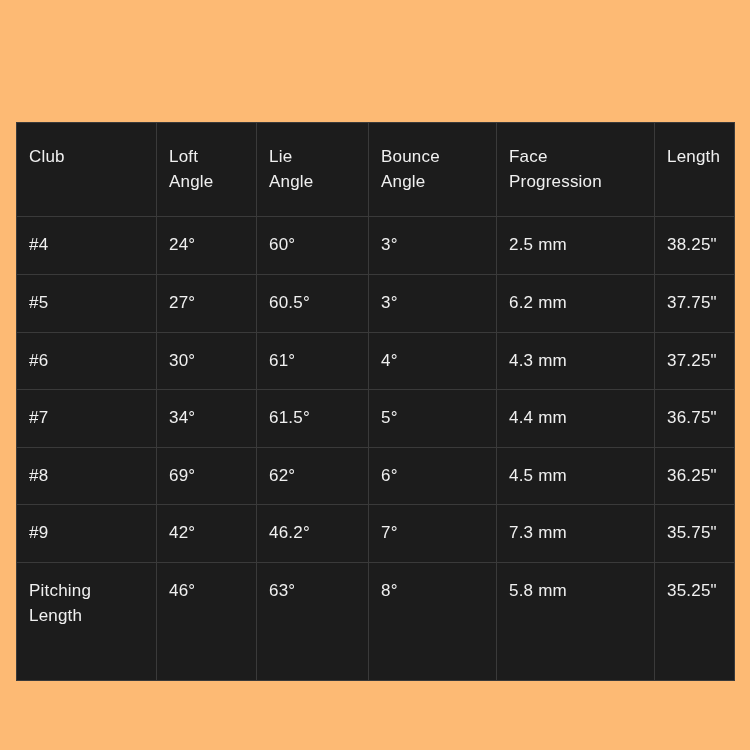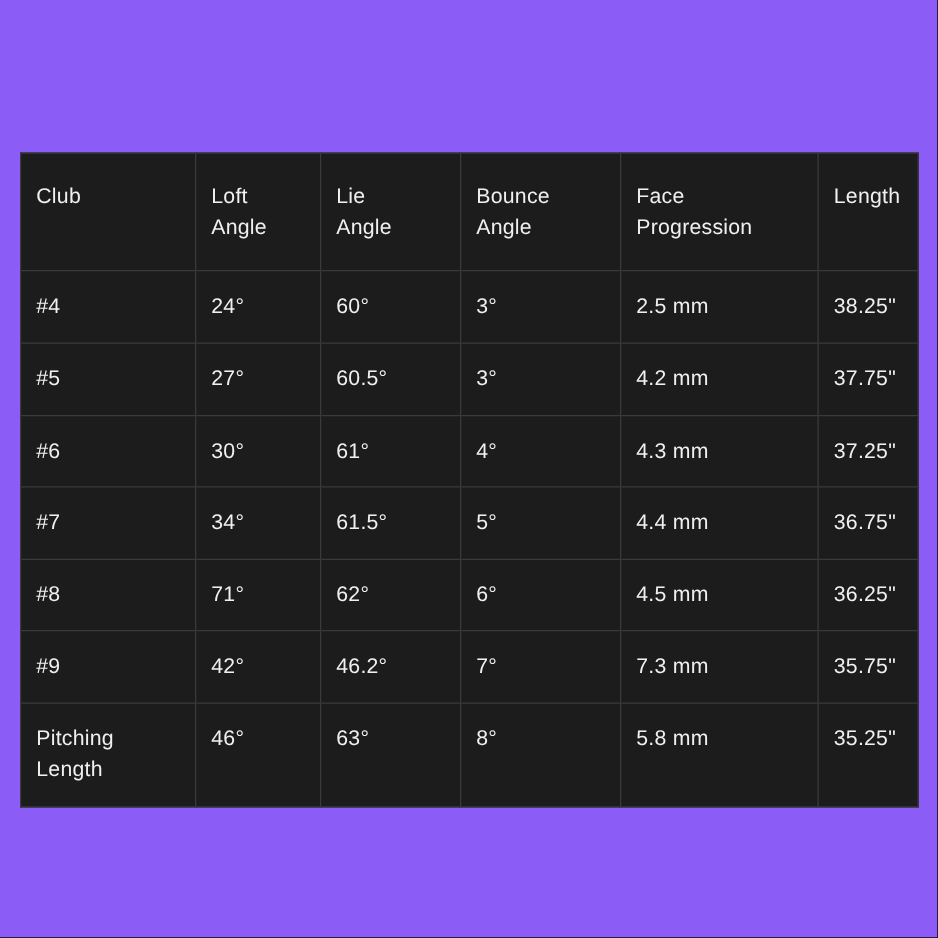--- a/index.html
+++ b/index.html
@@ -11,21 +11,21 @@
     width: 750px;
     height: 750px;
     font-family: "Liberation Sans", sans-serif;
     color: #f2f2f2;
     overflow: hidden;
   }
   #page {
     position: relative;
     width: 750px;
     height: 750px;
-    background: #8b5cf6;
+    background: #fdba74;
     box-sizing: border-box;
   }
   .table-wrap {
     position: absolute;
     left: 16px;
     top: 122px;
     width: 718px;
   }
   table.spec {
     width: 718px;
@@ -53,21 +53,21 @@
     padding-top: 16px;
     padding-bottom: 16px;
   }
   col.c0 { width: 140px; }
   col.c1 { width: 100px; }
   col.c2 { width: 112px; }
   col.c3 { width: 128px; }
   col.c4 { width: 158px; }
   col.c5 { width: 80px; }
   .hdr-line { display: block; }
-  tbody tr.tall td { padding-top: 16px; padding-bottom: 17px; }
+  tbody tr.tall td { padding-top: 16px; padding-bottom: 52px; }
 </style>
 </head>
 <body>
 
 <div id="page">
   <div class="table-wrap">
     <table class="spec">
       <colgroup>
         <col class="c0">
           <col class="c1">
@@ -113,21 +113,21 @@
           <td>2.5 mm</td>
           <td>38.25"</td>
         </tr>
         <tr>
           <td>
             <span class="hdr-line">#5</span>
           </td>
           <td>27°</td>
           <td>60.5°</td>
           <td>3°</td>
-          <td>4.2 mm</td>
+          <td>6.2 mm</td>
           <td>37.75"</td>
         </tr>
         <tr>
           <td>
             <span class="hdr-line">#6</span>
           </td>
           <td>30°</td>
           <td>61°</td>
           <td>4°</td>
           <td>4.3 mm</td>
@@ -140,21 +140,21 @@
           <td>34°</td>
           <td>61.5°</td>
           <td>5°</td>
           <td>4.4 mm</td>
           <td>36.75"</td>
         </tr>
         <tr>
           <td>
             <span class="hdr-line">#8</span>
           </td>
-          <td>71°</td>
+          <td>69°</td>
           <td>62°</td>
           <td>6°</td>
           <td>4.5 mm</td>
           <td>36.25"</td>
         </tr>
         <tr>
           <td>
             <span class="hdr-line">#9</span>
           </td>
           <td>42°</td>

